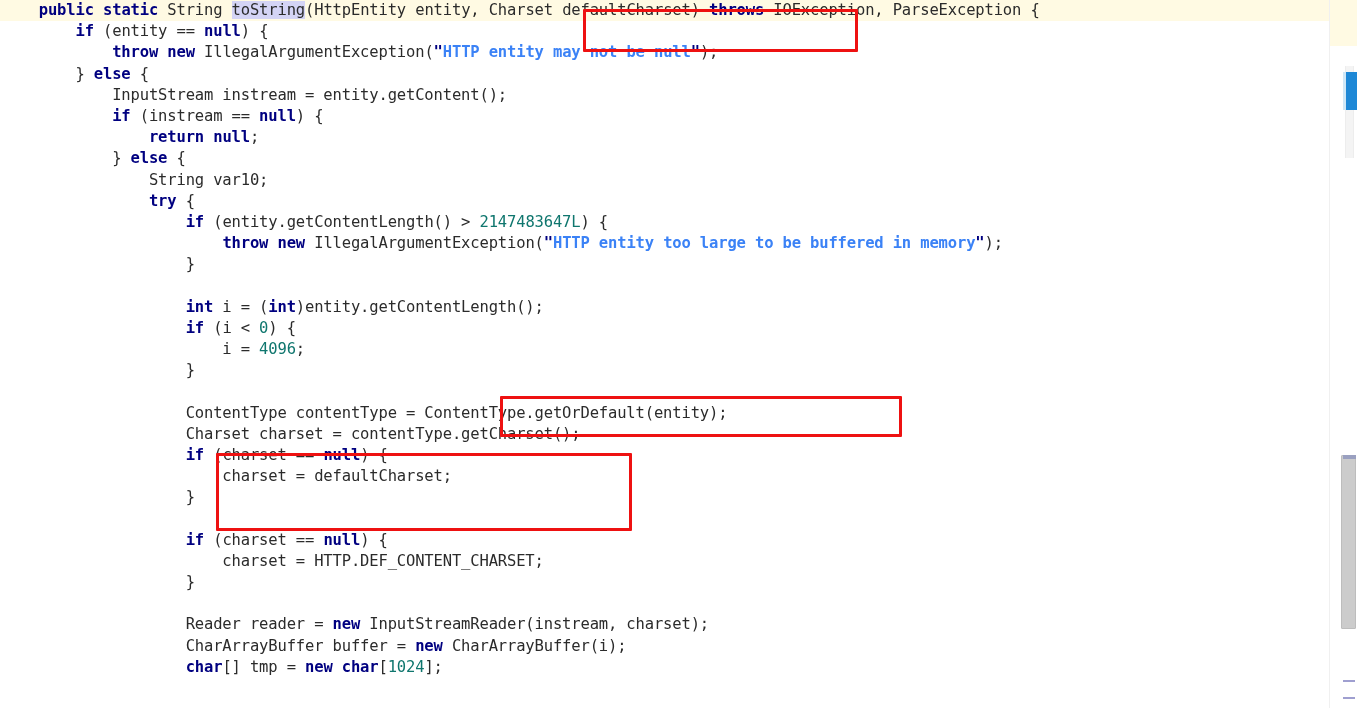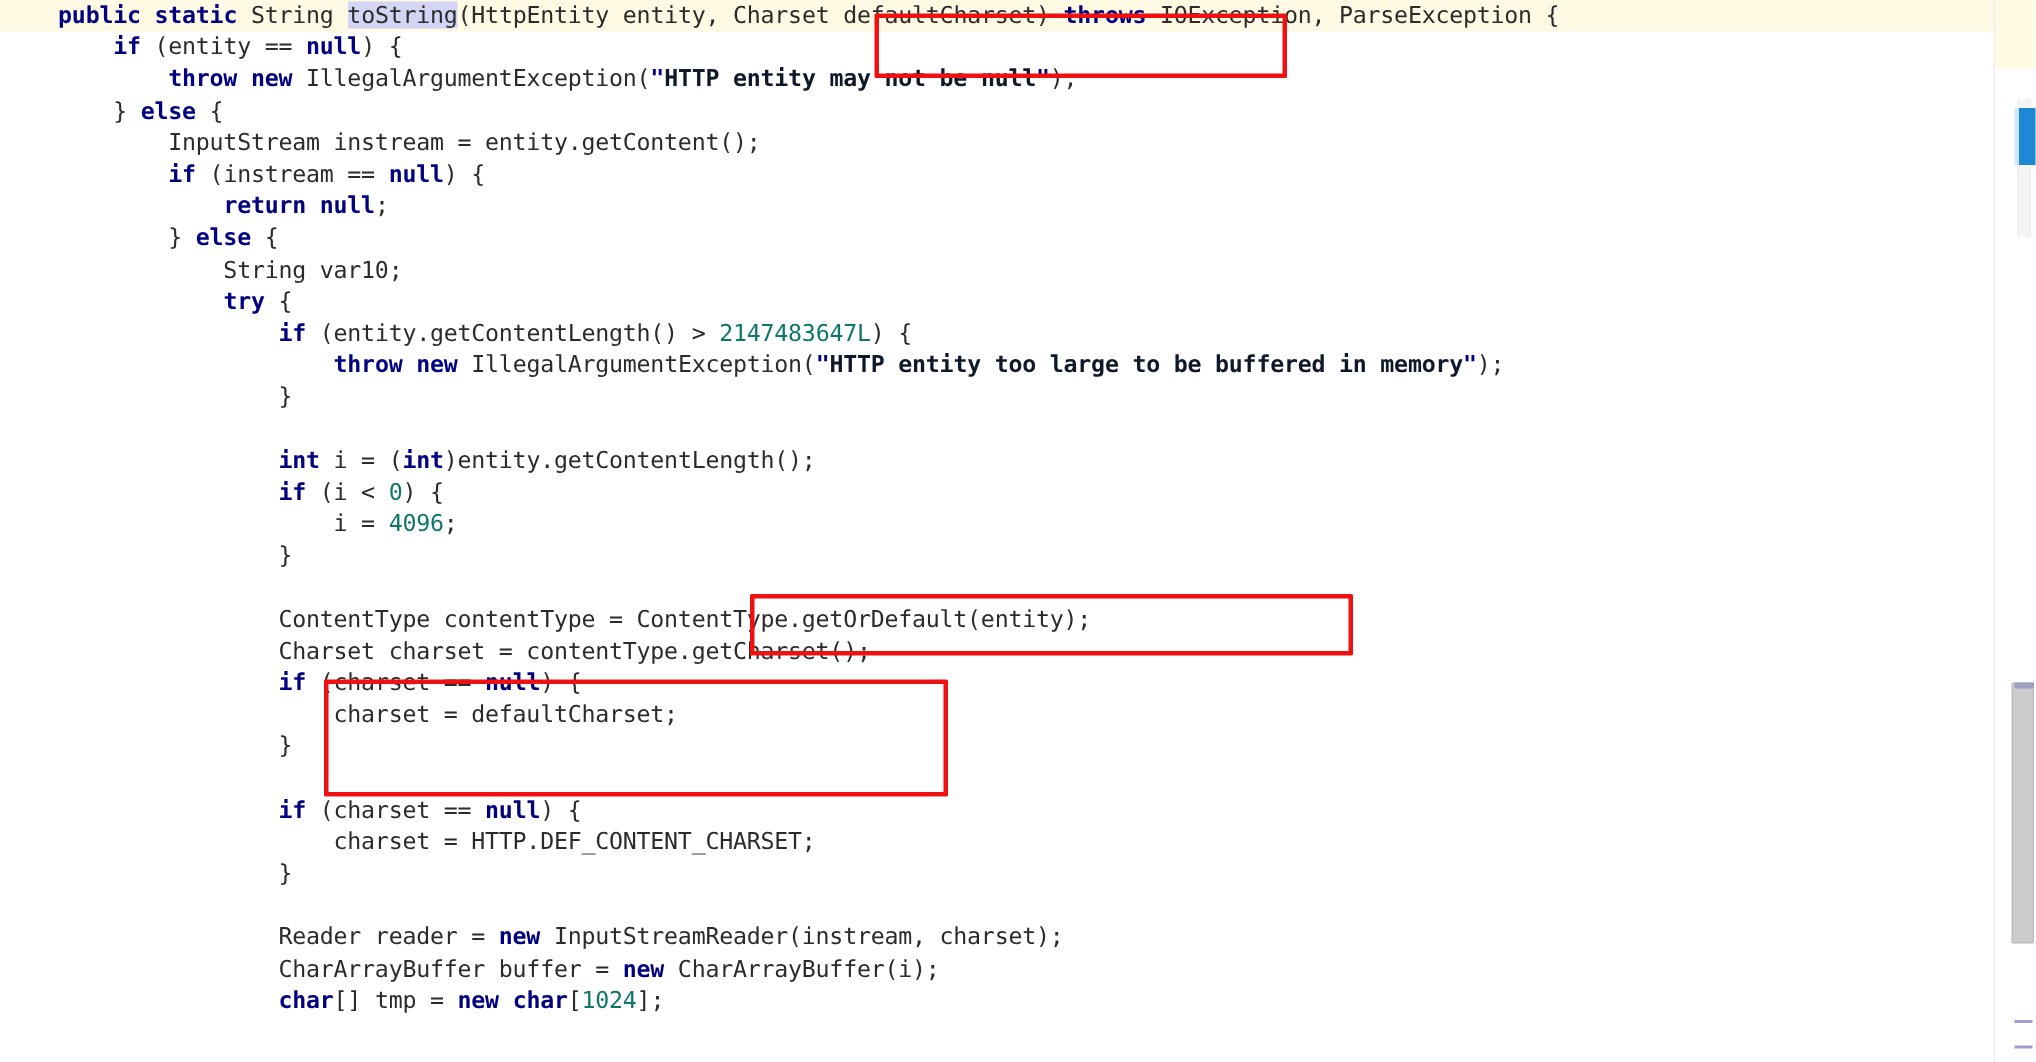--- a/index.html
+++ b/index.html
@@ -43,21 +43,21 @@
     white-space: pre;
   }
   .line.current {
     background: #fffae3;
     width: 1330px;
   }
 
   
   .kw   { color: #000080; font-weight: bold; }
   .plain{ color: #2b2b2b; }
-  .str  { color: #0f172a; font-weight: bold; }
+  .str  { color: #3b82f6; font-weight: bold; }
   .quote{ color: #000080; font-weight: bold; }
   .num  { color: #0f766e; }
   .sel  { background: #d4d4f5; }
 
   
   .redbox {
     position: absolute;
     border: 3px solid #ee1111;
     box-sizing: border-box;
     background: transparent;

